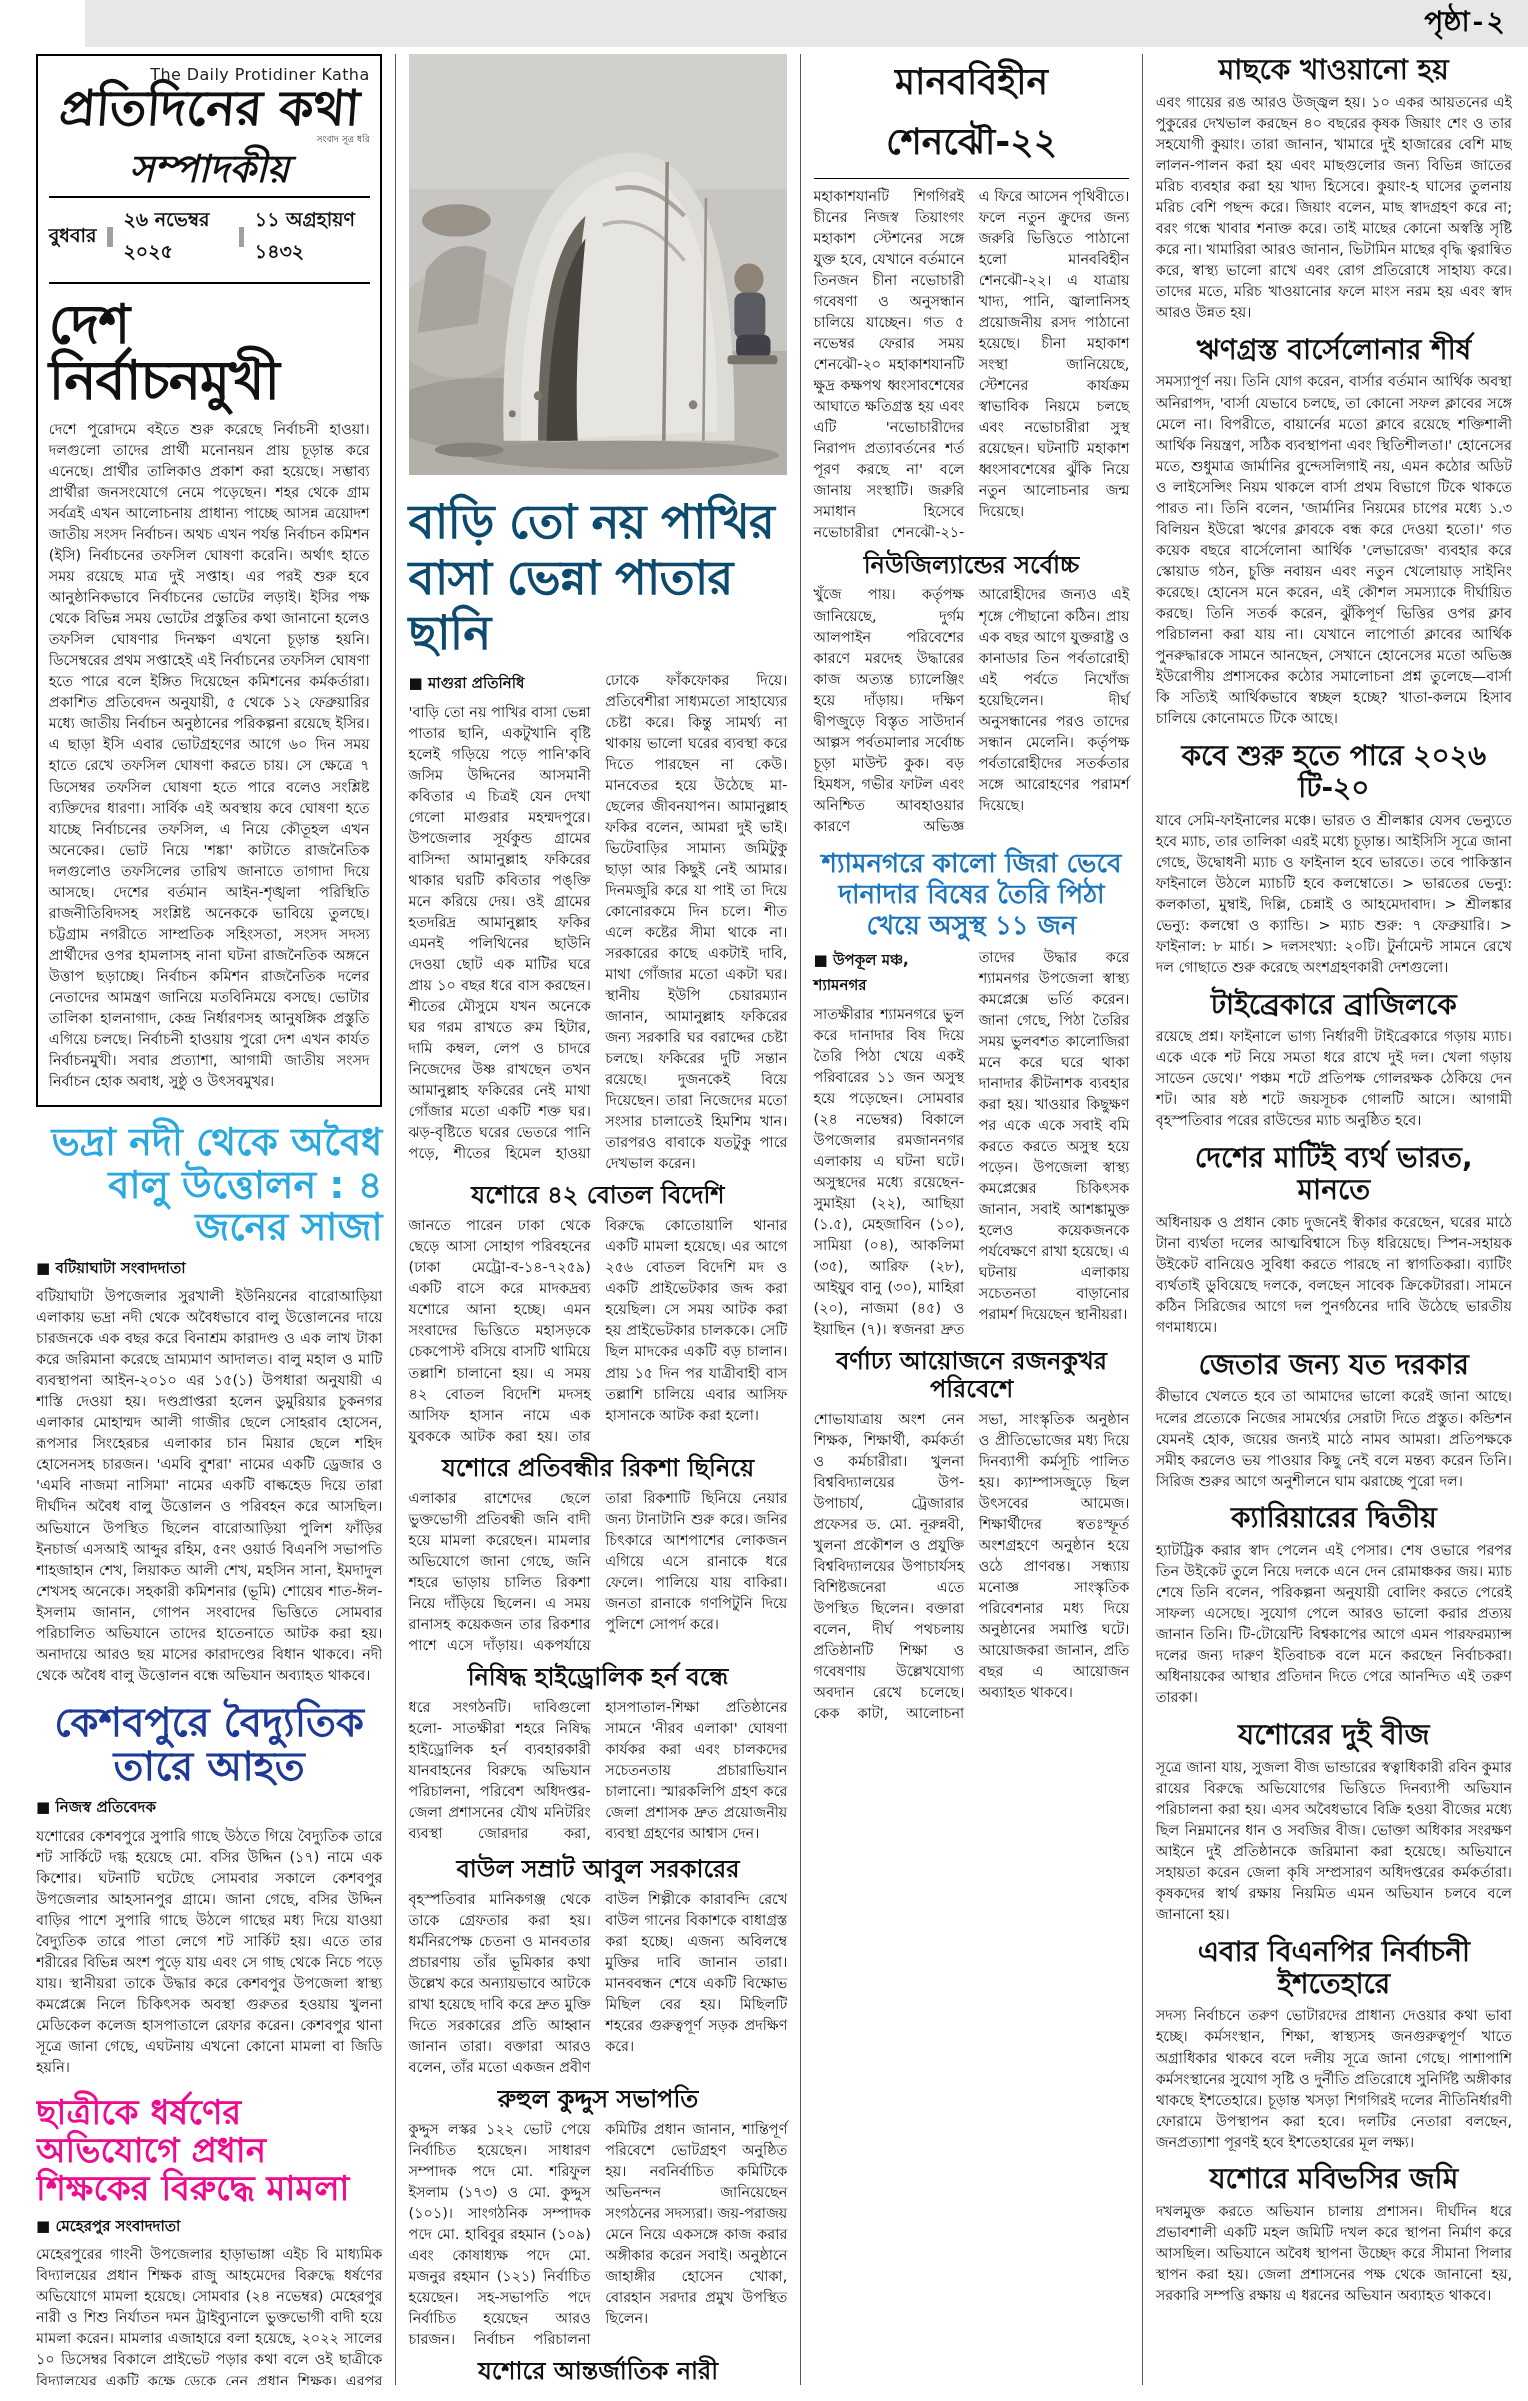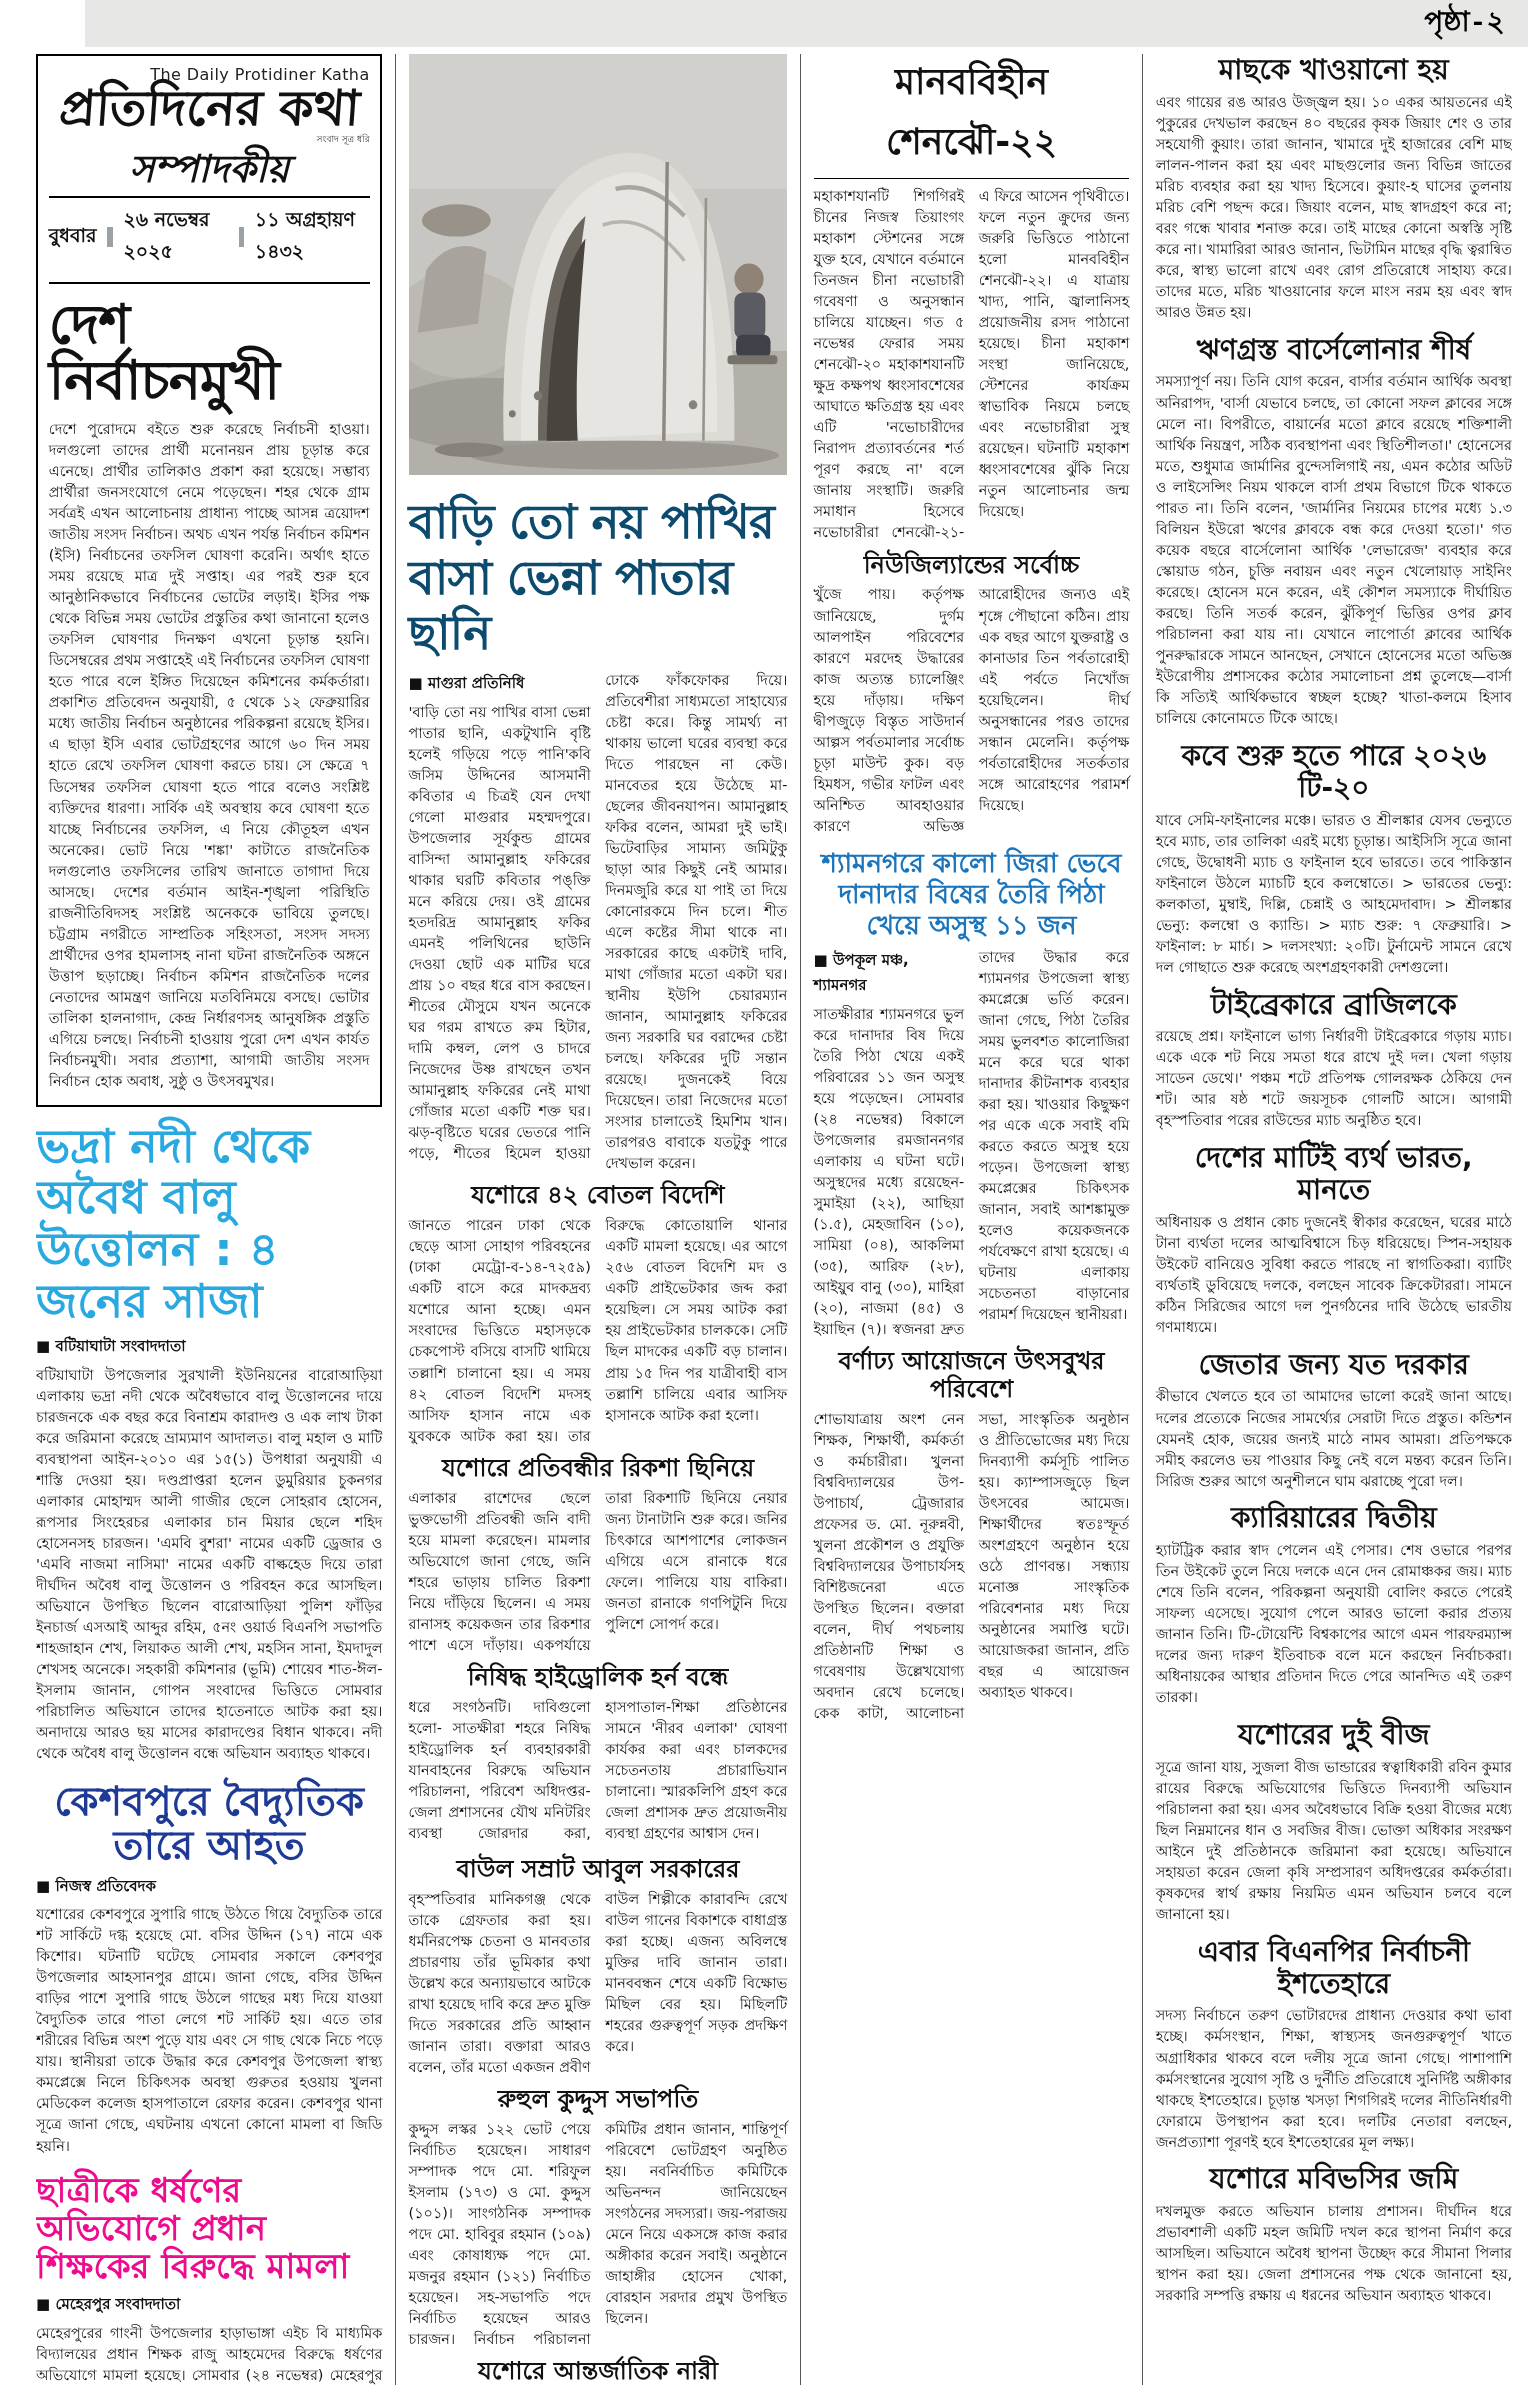--- a/index.html
+++ b/index.html
@@ -26,21 +26,21 @@
   .mast-script{font-family:"DejaVu Serif","Liberation Serif",serif;font-style:italic;font-weight:bold;font-size:38px;text-align:center;line-height:1.05;margin-top:1.8px;}
   .mastrule{border-top:2.7px solid #000;margin:7.2px 0 0 0;}
   .dateline{display:flex;align-items:center;justify-content:center;gap:10.8px;font-weight:bold;font-size:19px;padding:6.3px 0;}
   .datesep{display:inline-block;width:7.2px;height:20px;background:#9aa2a6;}
   .ed-h{font-size:54px;line-height:1.05;font-weight:bold;margin:12.6px 0 9px 0;letter-spacing:-0.9px;}
   
   .body{font-size:14.4px;line-height:1.46;text-align:justify;margin:0 0 7.2px 0;}
   .byline{font-weight:bold;font-size:15px;margin:1.8px 0 5.4px 0;}
   .sub{font-size:24px;font-weight:bold;text-align:center;margin:9px 0 5.4px 0;line-height:1.15;}
   
-  .h-lblue{color:#2aa9e0;font-size:46px;font-weight:bold;text-align:left;line-height:1.12;margin:14.4px 0 7.2px 0;}
+  .h-lblue{color:#2aa9e0;font-size:38px;font-weight:bold;text-align:right;line-height:1.12;margin:14.4px 0 7.2px 0;}
   .h-navy{color:#1e3a96;font-size:40px;font-weight:bold;text-align:center;line-height:1.1;margin:14.4px 0 7.2px 0;}
   .h-mag{color:#ee0b90;font-size:34px;font-weight:bold;line-height:1.12;margin:14.4px 0 7.2px 0;}
   
   .photo{width:100%;height:421px;}
   .photo svg{display:block;width:100%;height:100%;}
   .red-h{color:#0c4a6e;font-size:47px;font-weight:bold;line-height:1.18;margin:19px 0 9px 0;letter-spacing:-0.9px;}
   .flow2{column-count:2;column-gap:14.4px;}
   .span-all{column-span:all;margin-top:8px;}
   .blue-h{color:#1b75bc;font-size:26px;font-weight:bold;text-align:center;line-height:1.2;margin:10.8px 0 5.4px 0;}
   .r3top{font-size:36px;font-weight:bold;text-align:center;border-bottom:1.8px solid #000;padding-bottom:3.6px;margin:0 0 7.2px 0;}
@@ -156,21 +156,21 @@
         <h3 class="r3top span-all">মানববিহীন শেনঝৌ-২২</h3>
         <p class="body">মহাকাশযানটি শিগগিরই চীনের নিজস্ব তিয়াংগং মহাকাশ স্টেশনের সঙ্গে যুক্ত হবে, যেখানে বর্তমানে তিনজন চীনা নভোচারী গবেষণা ও অনুসন্ধান চালিয়ে যাচ্ছেন। গত ৫ নভেম্বর ফেরার সময় শেনঝৌ-২০ মহাকাশযানটি ক্ষুদ্র কক্ষপথ ধ্বংসাবশেষের আঘাতে ক্ষতিগ্রস্ত হয় এবং এটি 'নভোচারীদের নিরাপদ প্রত্যাবর্তনের শর্ত পূরণ করছে না' বলে জানায় সংস্থাটি। জরুরি সমাধান হিসেবে নভোচারীরা শেনঝৌ-২১-এ ফিরে আসেন পৃথিবীতে। ফলে নতুন ক্রুদের জন্য জরুরি ভিত্তিতে পাঠানো হলো মানববিহীন শেনঝৌ-২২। এ যাত্রায় খাদ্য, পানি, জ্বালানিসহ প্রয়োজনীয় রসদ পাঠানো হয়েছে। চীনা মহাকাশ সংস্থা জানিয়েছে, স্টেশনের কার্যক্রম স্বাভাবিক নিয়মে চলছে এবং নভোচারীরা সুস্থ রয়েছেন। ঘটনাটি মহাকাশ ধ্বংসাবশেষের ঝুঁকি নিয়ে নতুন আলোচনার জন্ম দিয়েছে।</p>
 
         <h3 class="sub span-all">নিউজিল্যান্ডের সর্বোচ্চ</h3>
         <p class="body">খুঁজে পায়। কর্তৃপক্ষ জানিয়েছে, দুর্গম আলপাইন পরিবেশের কারণে মরদেহ উদ্ধারের কাজ অত্যন্ত চ্যালেঞ্জিং হয়ে দাঁড়ায়। দক্ষিণ দ্বীপজুড়ে বিস্তৃত সাউদার্ন আল্পস পর্বতমালার সর্বোচ্চ চূড়া মাউন্ট কুক। বড় হিমধস, গভীর ফাটল এবং অনিশ্চিত আবহাওয়ার কারণে অভিজ্ঞ আরোহীদের জন্যও এই শৃঙ্গে পৌছানো কঠিন। প্রায় এক বছর আগে যুক্তরাষ্ট্র ও কানাডার তিন পর্বতারোহী এই পর্বতে নিখোঁজ হয়েছিলেন। দীর্ঘ অনুসন্ধানের পরও তাদের সন্ধান মেলেনি। কর্তৃপক্ষ পর্বতারোহীদের সতর্কতার সঙ্গে আরোহণের পরামর্শ দিয়েছে।</p>
 
         <h2 class="blue-h span-all">শ্যামনগরে কালো জিরা ভেবে দানাদার বিষের তৈরি পিঠা খেয়ে অসুস্থ ১১ জন</h2>
         <p class="byline">■ উপকূল মঞ্চ, শ্যামনগর</p>
         <p class="body">সাতক্ষীরার শ্যামনগরে ভুল করে দানাদার বিষ দিয়ে তৈরি পিঠা খেয়ে একই পরিবারের ১১ জন অসুস্থ হয়ে পড়েছেন। সোমবার (২৪ নভেম্বর) বিকালে উপজেলার রমজাননগর এলাকায় এ ঘটনা ঘটে। অসুস্থদের মধ্যে রয়েছেন- সুমাইয়া (২২), আছিয়া (১.৫), মেহজাবিন (১০), সামিয়া (০৪), আকলিমা (৩৫), আরিফ (২৮), আইয়ুব বানু (৩০), মাহিরা (২০), নাজমা (৪৫) ও ইয়াছিন (৭)। স্বজনরা দ্রুত তাদের উদ্ধার করে শ্যামনগর উপজেলা স্বাস্থ্য কমপ্লেক্সে ভর্তি করেন। জানা গেছে, পিঠা তৈরির সময় ভুলবশত কালোজিরা মনে করে ঘরে থাকা দানাদার কীটনাশক ব্যবহার করা হয়। খাওয়ার কিছুক্ষণ পর একে একে সবাই বমি করতে করতে অসুস্থ হয়ে পড়েন। উপজেলা স্বাস্থ্য কমপ্লেক্সের চিকিৎসক জানান, সবাই আশঙ্কামুক্ত হলেও কয়েকজনকে পর্যবেক্ষণে রাখা হয়েছে। এ ঘটনায় এলাকায় সচেতনতা বাড়ানোর পরামর্শ দিয়েছেন স্থানীয়রা।</p>
 
-        <h3 class="sub span-all">বর্ণাঢ্য আয়োজনে উৎসবুখর পরিবেশে</h3>
+        <h3 class="sub span-all">বর্ণাঢ্য আয়োজনে রজনকুখর পরিবেশে</h3>
         <p class="body">শোভাযাত্রায় অংশ নেন শিক্ষক, শিক্ষার্থী, কর্মকর্তা ও কর্মচারীরা। খুলনা বিশ্ববিদ্যালয়ের উপ-উপাচার্য, ট্রেজারার প্রফেসর ড. মো. নূরুন্নবী, খুলনা প্রকৌশল ও প্রযুক্তি বিশ্ববিদ্যালয়ের উপাচার্যসহ বিশিষ্টজনেরা এতে উপস্থিত ছিলেন। বক্তারা বলেন, দীর্ঘ পথচলায় প্রতিষ্ঠানটি শিক্ষা ও গবেষণায় উল্লেখযোগ্য অবদান রেখে চলেছে। কেক কাটা, আলোচনা সভা, সাংস্কৃতিক অনুষ্ঠান ও প্রীতিভোজের মধ্য দিয়ে দিনব্যাপী কর্মসূচি পালিত হয়। ক্যাম্পাসজুড়ে ছিল উৎসবের আমেজ। শিক্ষার্থীদের স্বতঃস্ফূর্ত অংশগ্রহণে অনুষ্ঠান হয়ে ওঠে প্রাণবন্ত। সন্ধ্যায় মনোজ্ঞ সাংস্কৃতিক পরিবেশনার মধ্য দিয়ে অনুষ্ঠানের সমাপ্তি ঘটে। আয়োজকরা জানান, প্রতি বছর এ আয়োজন অব্যাহত থাকবে।</p>
       </div>
     </section>
 
     <section class="region r4">
       <article>
         <h3 class="brief-h" style="margin-top:0">মাছকে খাওয়ানো হয়</h3>
         <p class="body">এবং গায়ের রঙ আরও উজ্জ্বল হয়। ১০ একর আয়তনের এই পুকুরের দেখভাল করছেন ৪০ বছরের কৃষক জিয়াং শেং ও তার সহযোগী কুয়াং। তারা জানান, খামারে দুই হাজারের বেশি মাছ লালন-পালন করা হয় এবং মাছগুলোর জন্য বিভিন্ন জাতের মরিচ ব্যবহার করা হয় খাদ্য হিসেবে। কুয়াং-হ ঘাসের তুলনায় মরিচ বেশি পছন্দ করে। জিয়াং বলেন, মাছ স্বাদগ্রহণ করে না; বরং গন্ধে খাবার শনাক্ত করে। তাই মাছের কোনো অস্বস্তি সৃষ্টি করে না। খামারিরা আরও জানান, ভিটামিন মাছের বৃদ্ধি ত্বরান্বিত করে, স্বাস্থ্য ভালো রাখে এবং রোগ প্রতিরোধে সাহায্য করে। তাদের মতে, মরিচ খাওয়ানোর ফলে মাংস নরম হয় এবং স্বাদ আরও উন্নত হয়।</p>
       </article>
       <article>

